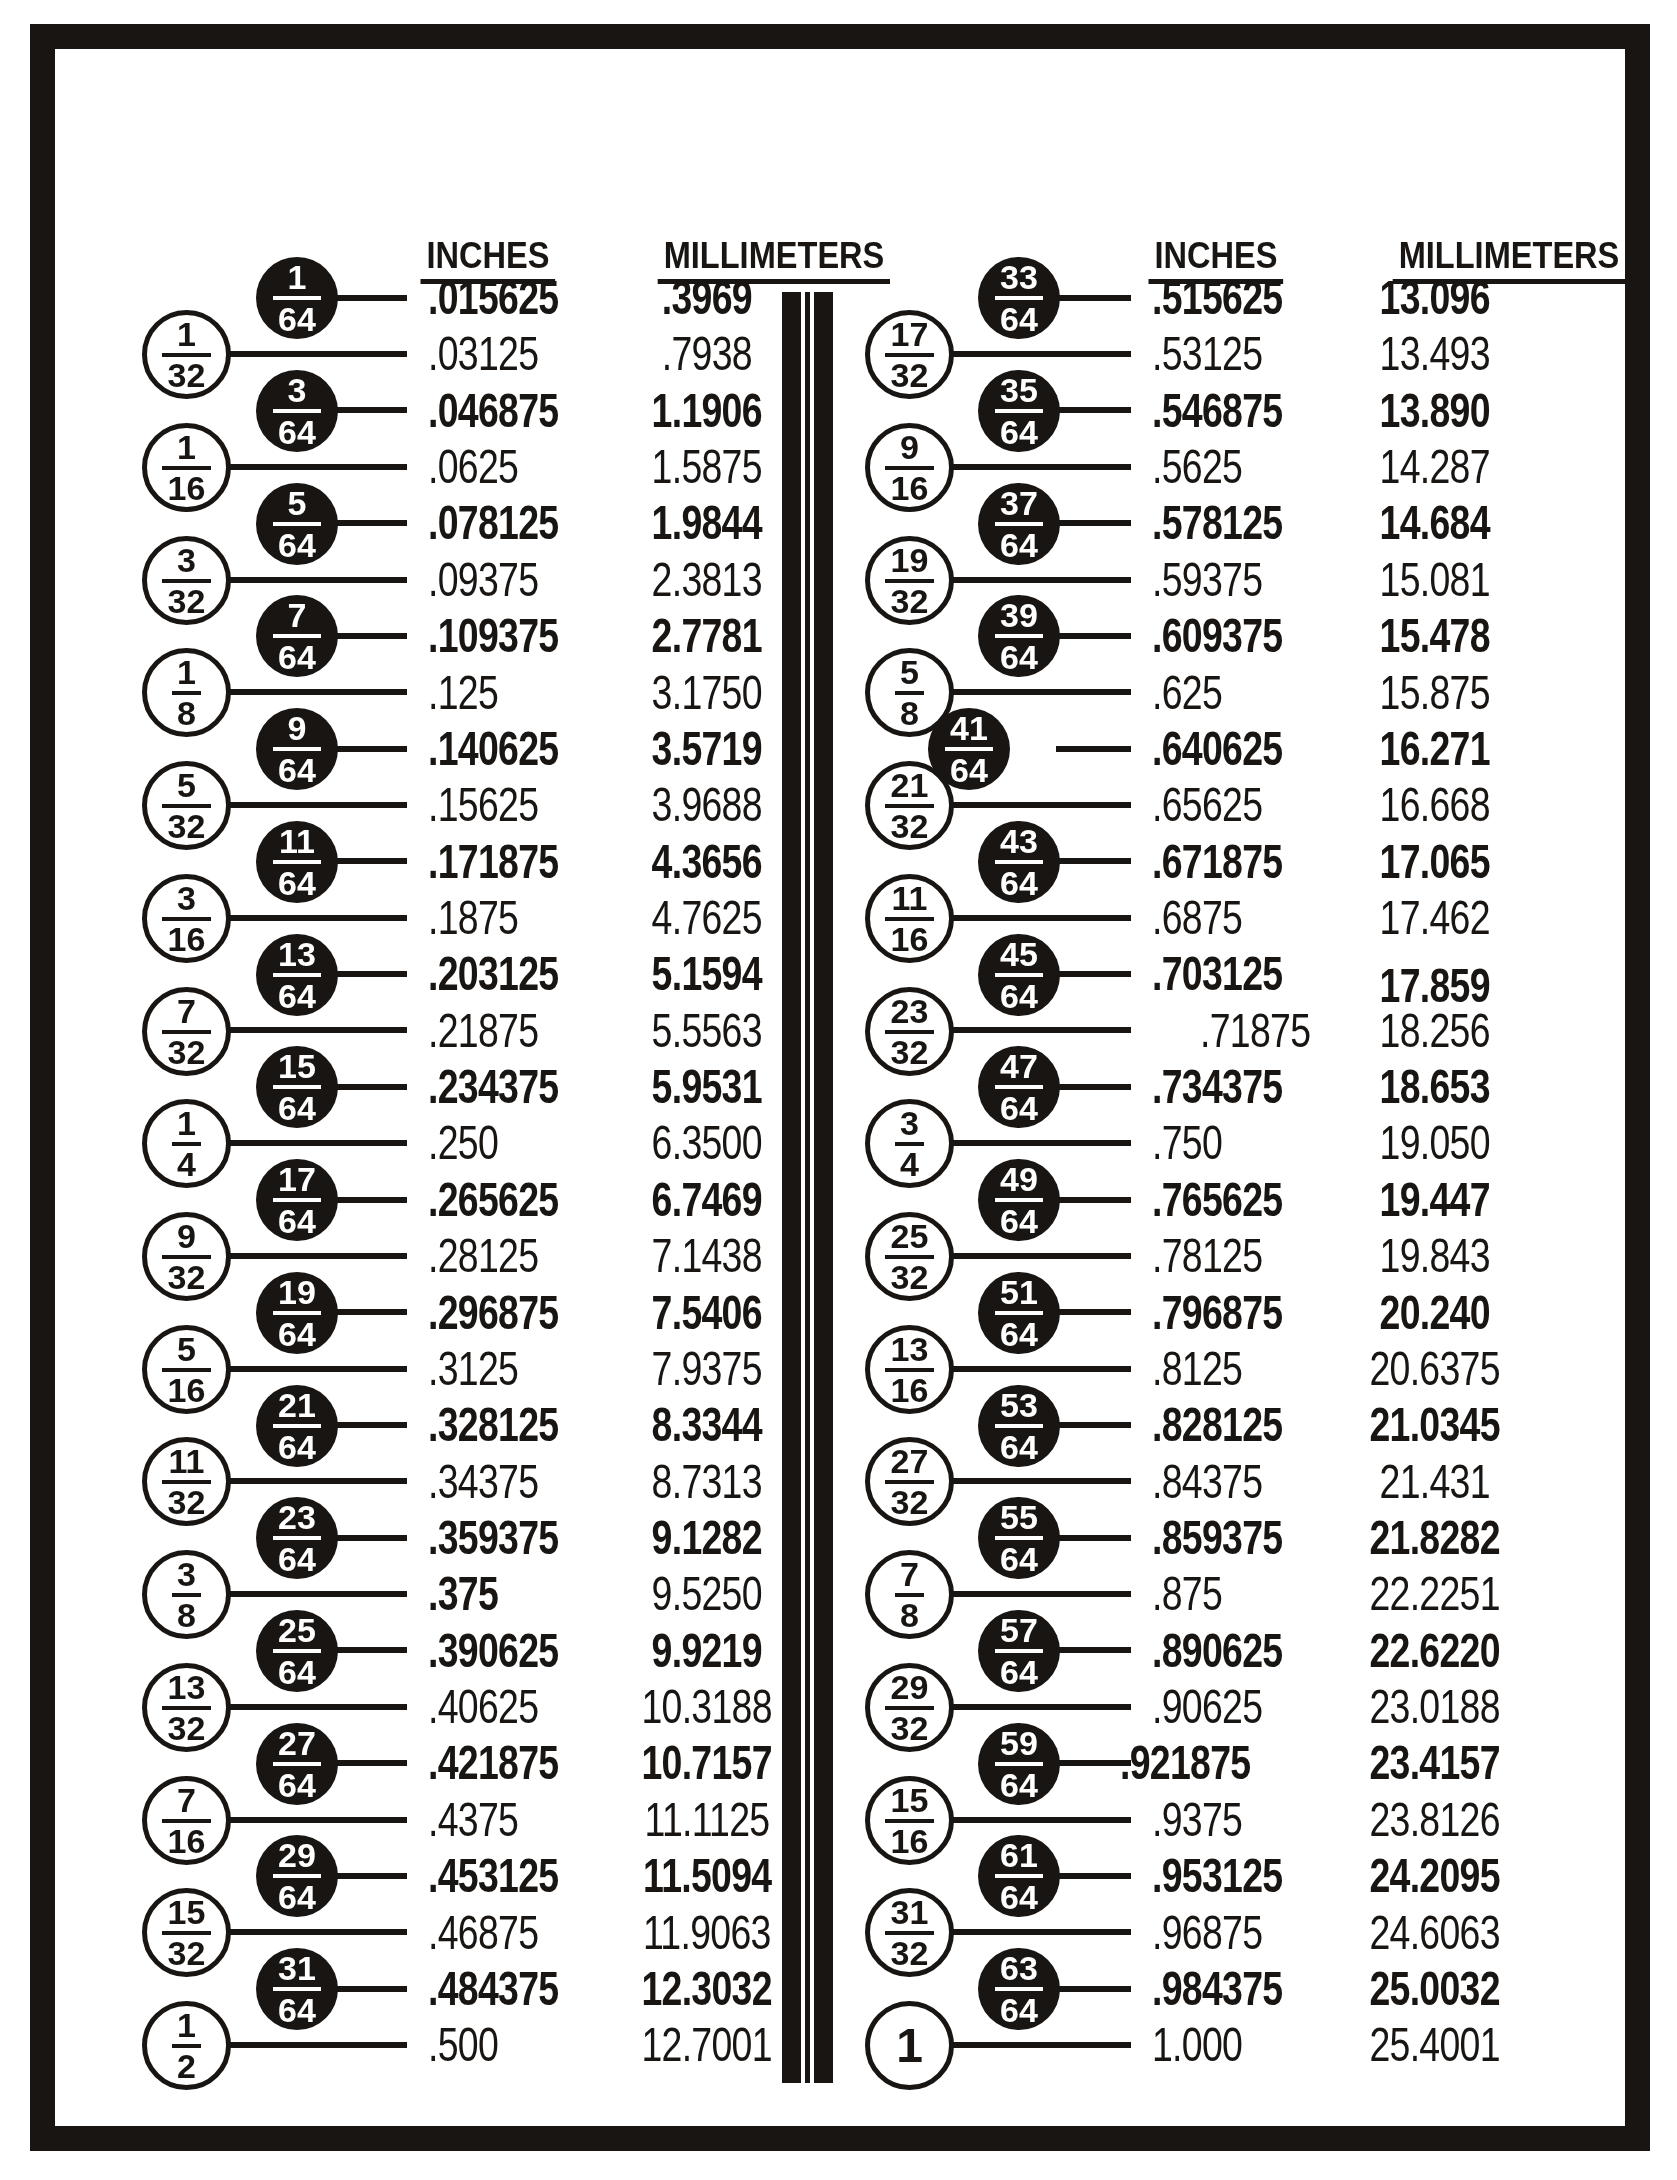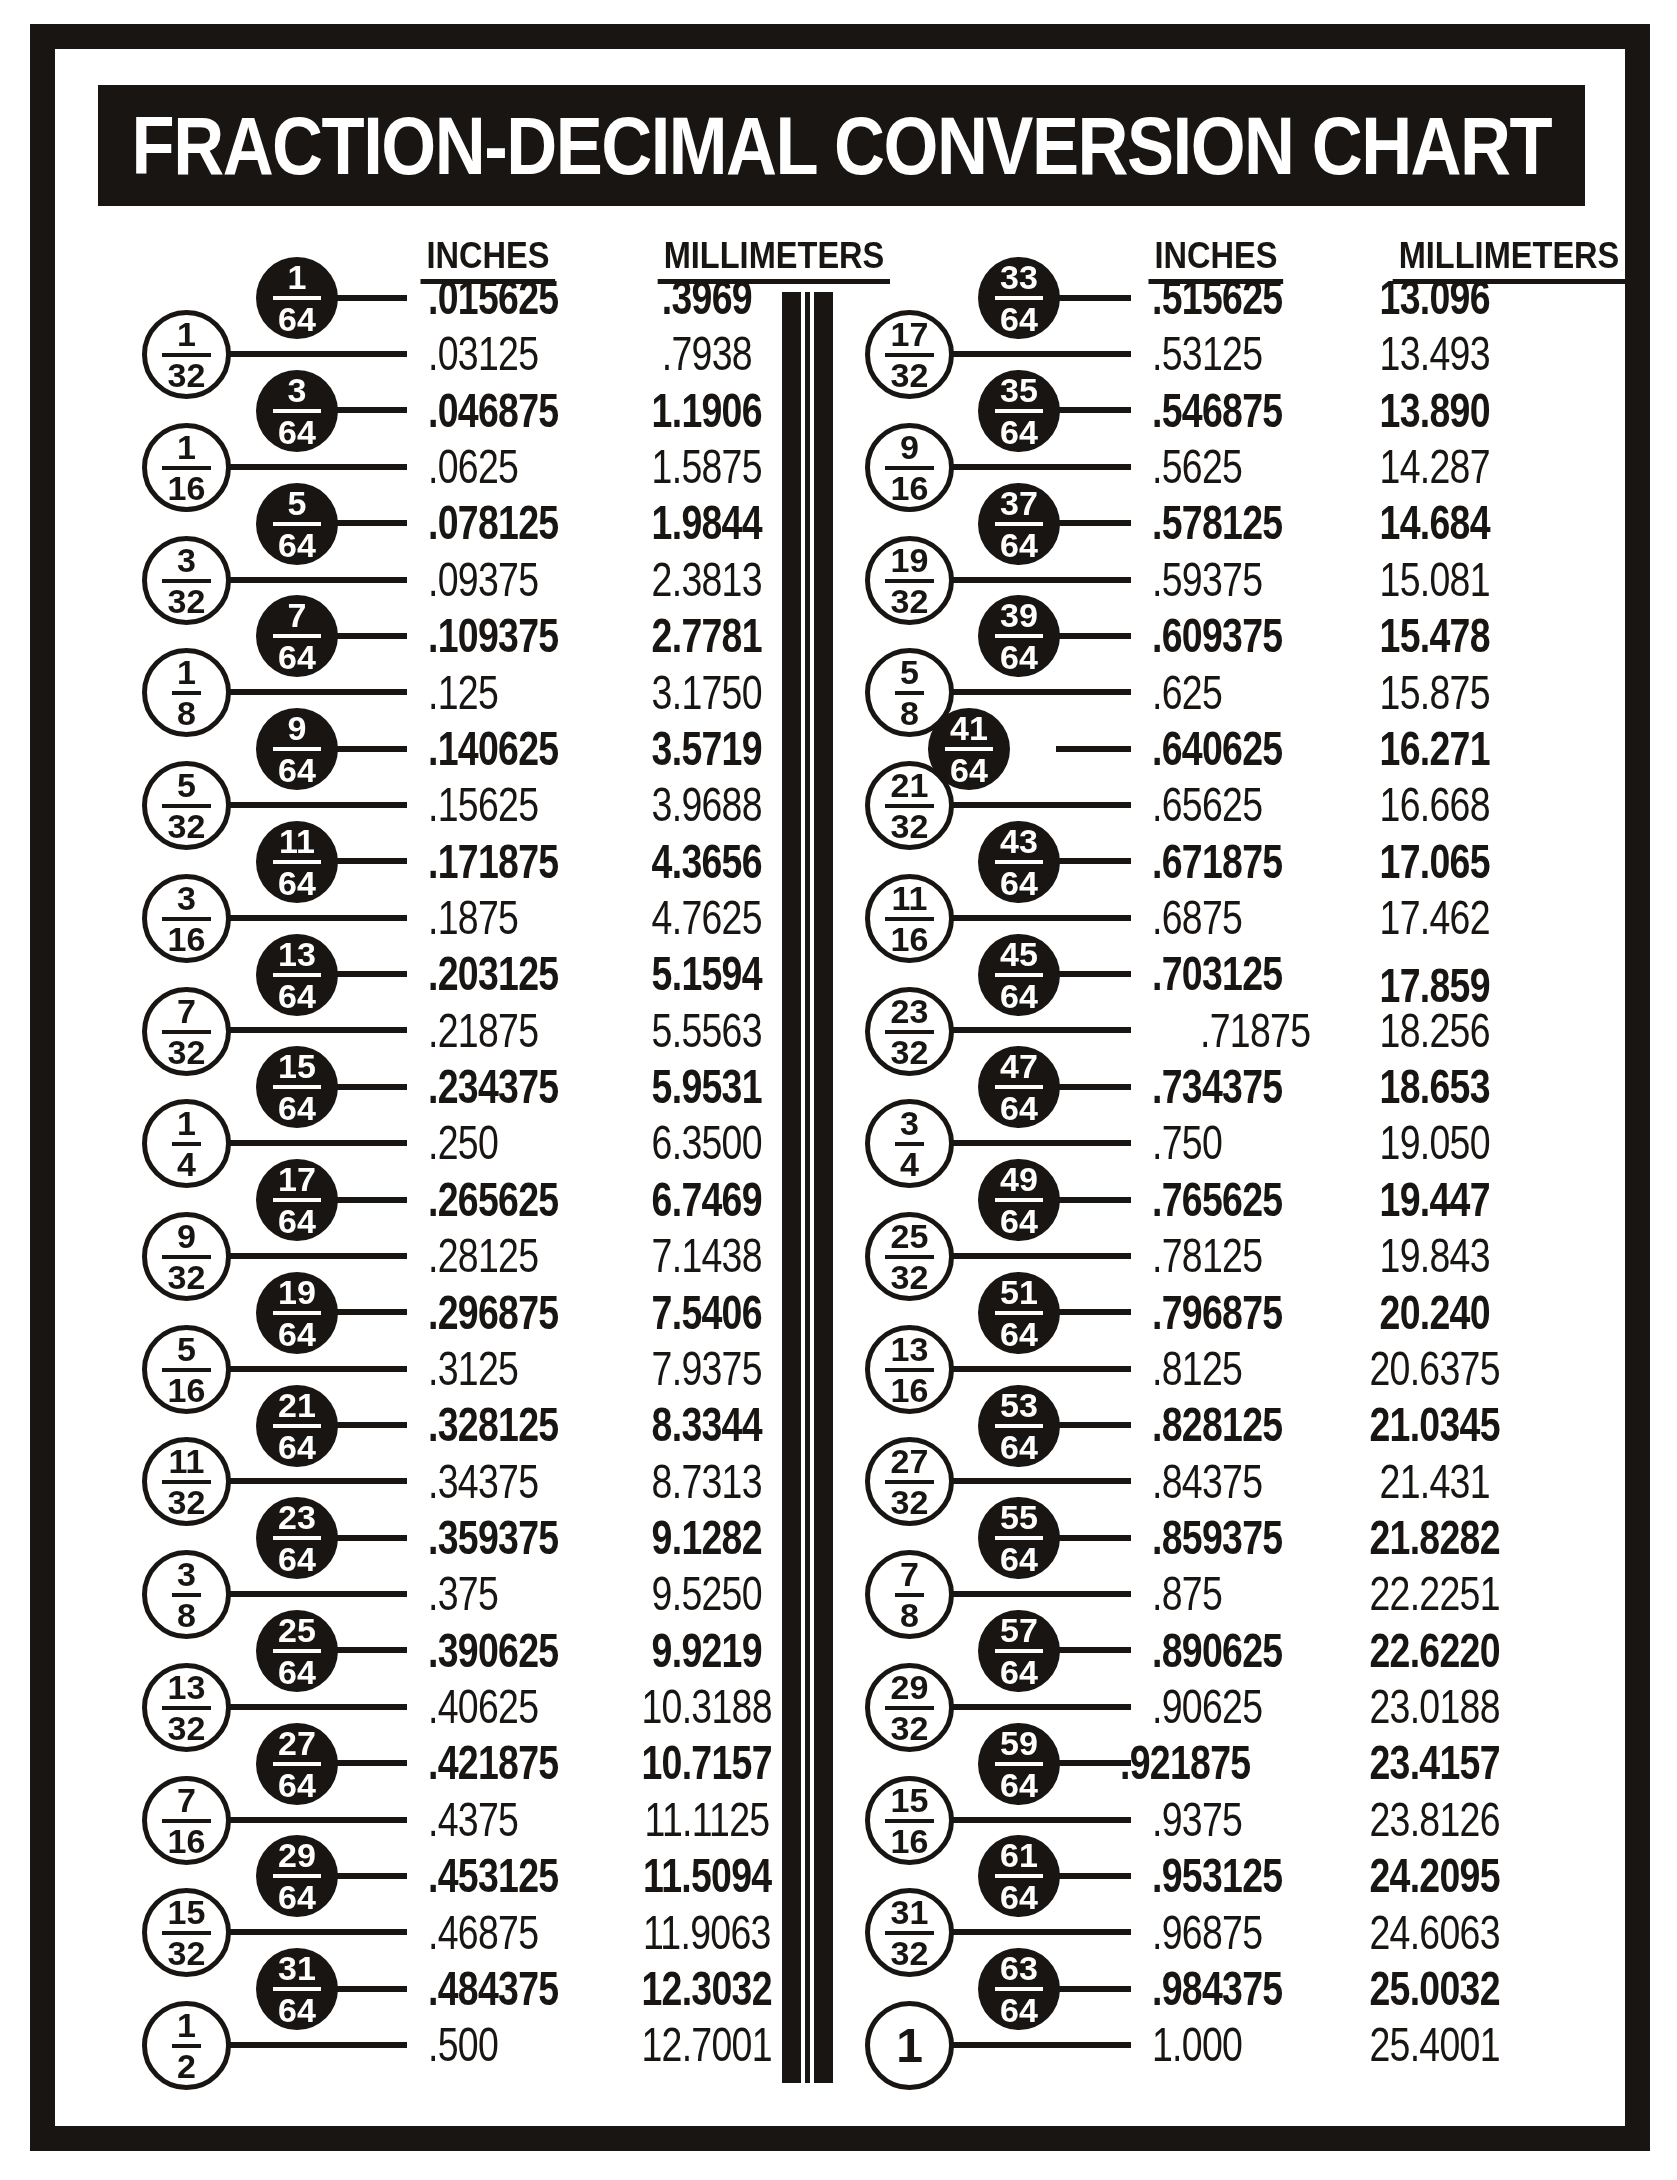--- a/index.html
+++ b/index.html
@@ -46,23 +46,20 @@
   .val .cv { display:inline-block; transform:scaleX(0.78); }
   .val.inch .cv { transform-origin:left center; }
   .val.mm { width:290px; text-align:center; }
 </style>
 </head>
 <body>
 
 <div class="page">
   <div class="frame"></div>
 
-  <div class="title-bar">
-    <span class="t">FRACTION-DECIMAL CONVERSION CHART</span>
-  </div>
 
   <div class="col-header h-li">
     <span class="u">INCHES</span>
   </div>
   <div class="col-header h-lm">
     <span class="u">MILLIMETERS</span>
   </div>
   <div class="col-header h-ri">
     <span class="u">INCHES</span>
   </div>
@@ -284,21 +281,21 @@
       <div class="line" style="left: 334px; top: 1535px; width: 73px;"></div>
       <div class="val inch em" style="left: 428px; top: 1510px;"><span class="cv">.359375</span></div>
       <div class="val mm em" style="left: 562px; top: 1510px;"><span class="cv">9.1282</span></div>
       <div class="circle white" style="left: 142px; top: 1550px;">
         <div class="frac">
           <span class="num">3</span>
           <span class="den">8</span>
         </div>
       </div>
       <div class="line" style="left: 228px; top: 1591px; width: 179px;"></div>
-      <div class="val inch" style="left: 428px; top: 1566px;"><span class="cv">.375</span></div>
+      <div class="val inch" style="left: 428px; top: 1566px; font-weight: bold;"><span class="cv">.375</span></div>
       <div class="val mm" style="left: 562px; top: 1566px;"><span class="cv">9.5250</span></div>
       <div class="circle black" style="left: 256px; top: 1610px;">
         <div class="frac">
           <span class="num">25</span>
           <span class="den">64</span>
         </div>
       </div>
       <div class="line" style="left: 334px; top: 1647px; width: 73px;"></div>
       <div class="val inch em" style="left: 428px; top: 1623px;"><span class="cv">.390625</span></div>
       <div class="val mm em" style="left: 562px; top: 1623px;"><span class="cv">9.9219</span></div>

